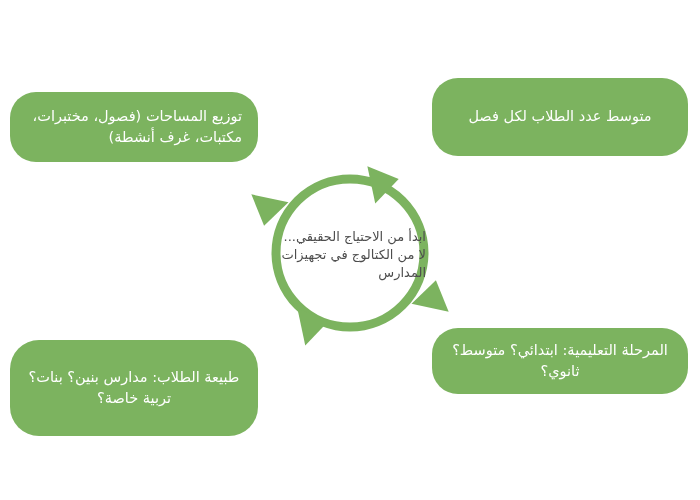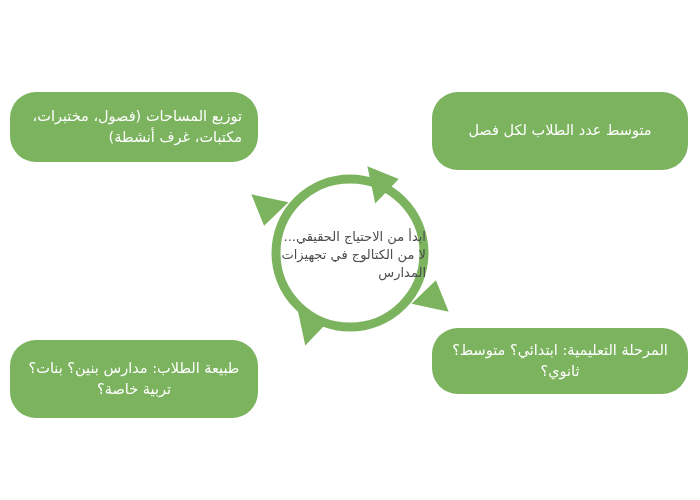--- a/index.html
+++ b/index.html
@@ -29,22 +29,22 @@
     align-items: center;
     justify-content: center;
     text-align: center;
     padding: 10px 16px;
     box-sizing: border-box;
     line-height: 1.45;
     font-size: 14.5px;
     direction: rtl;
   }
   .pill-tl { left: 10px;  top: 92px;  width: 248px; height: 70px; text-align: right; }
-  .pill-tr { left: 432px; top: 92px;  width: 256px; height: 78px; }
-  .pill-bl { left: 10px;  top: 340px; width: 248px; height: 78px; }
+  .pill-tr { left: 432px; top: 78px;  width: 256px; height: 78px; }
+  .pill-bl { left: 10px;  top: 340px; width: 248px; height: 96px; border-radius: 29px; }
   .pill-br { left: 432px; top: 328px; width: 256px; height: 66px; }
 
   
   .cycle {
     position: absolute;
     left: 247px;
     top: 160px;
     width: 206px;
     height: 186px;
   }

